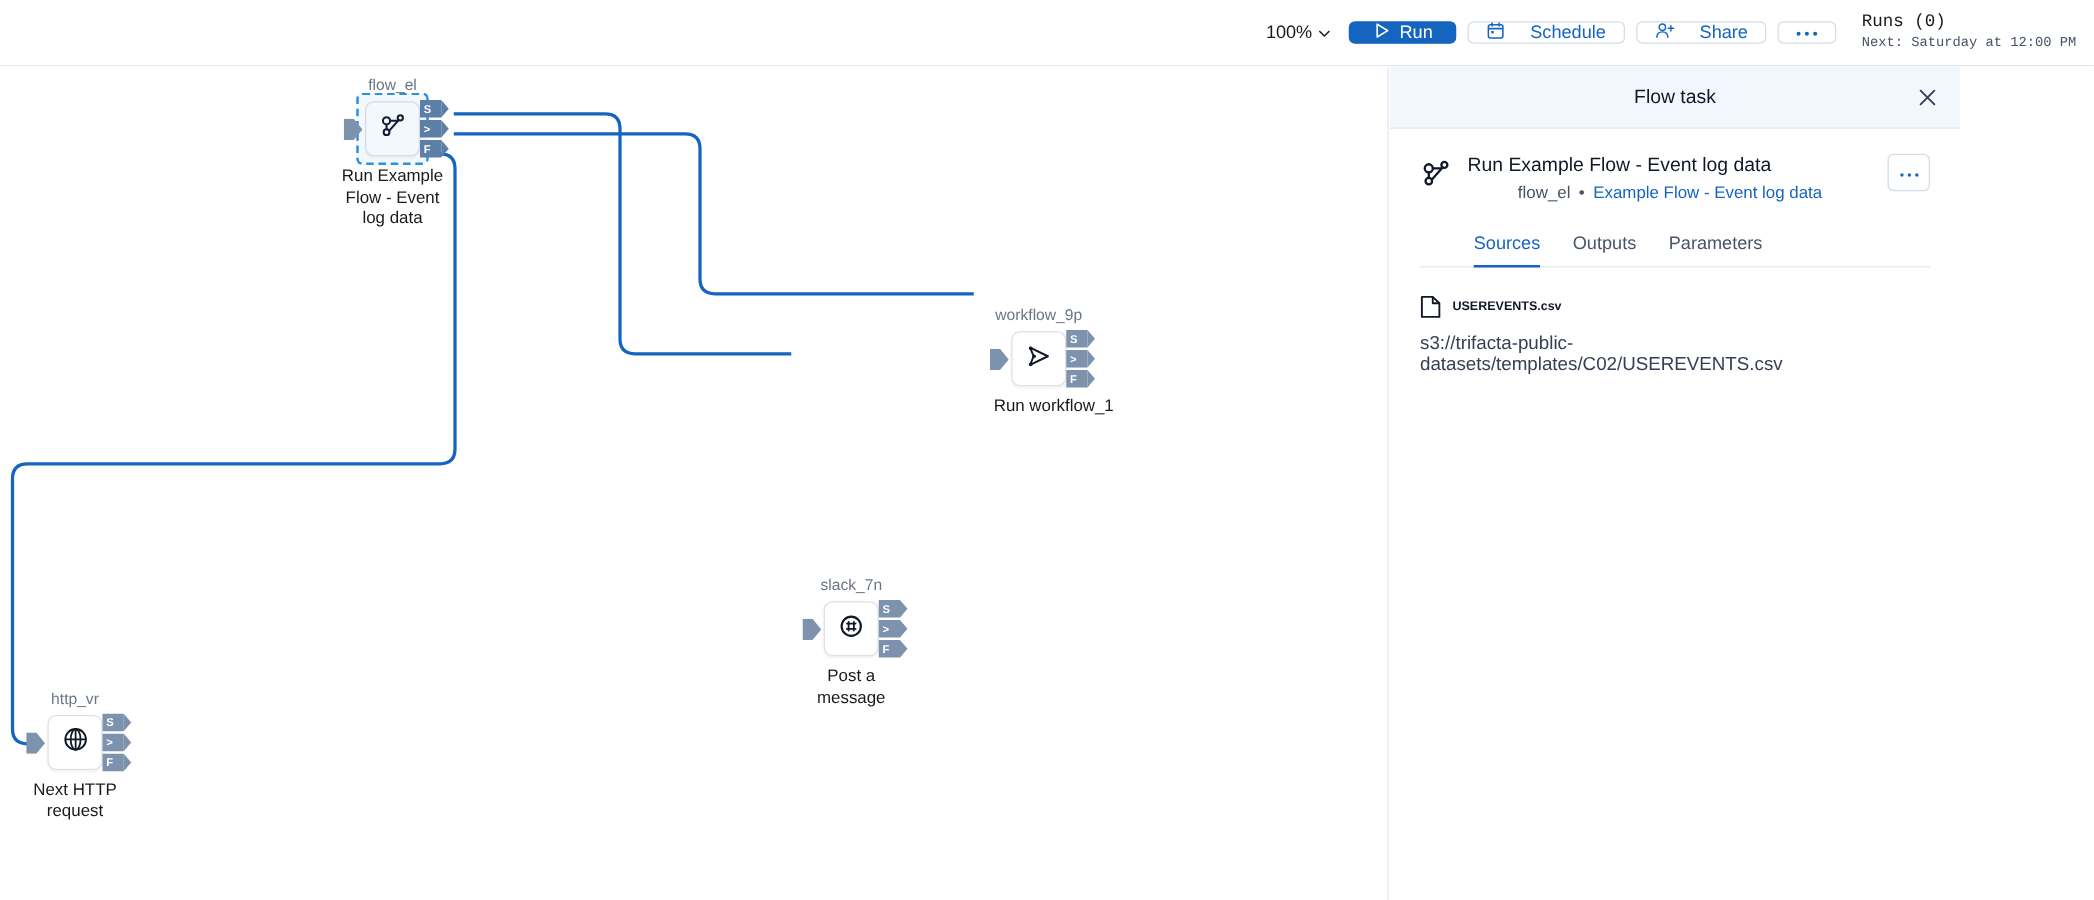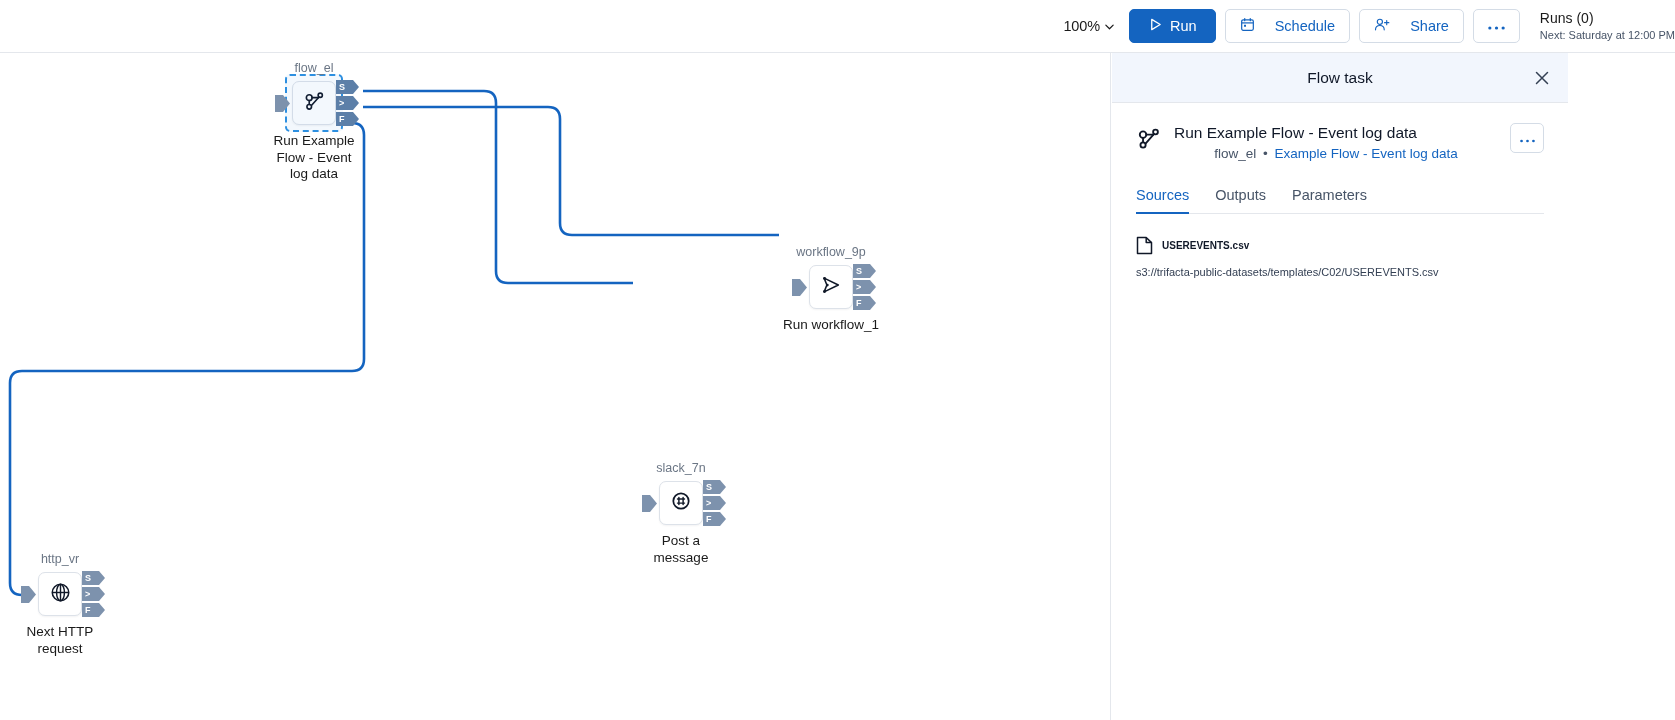--- a/index.html
+++ b/index.html
@@ -11,50 +11,51 @@
   }
 
   
   .toolbar {
     position: absolute; top: 0; left: 0;
     width: 1675px; height: 53px;
     background: #ffffff;
     border-bottom: 1px solid #e4e7ec;
     display: flex; align-items: center;
     justify-content: flex-end;
+    padding-right: 14px;
   }
   .zoom-ctl {
     display: flex; align-items: center; gap: 4px;
     font-size: 14.5px; color: #1a1a1a;
     margin-right: 16px; cursor: pointer;
     letter-spacing: -0.1px;
   }
   .chev { width: 9px; height: 9px; position: relative; top: -1px; }
   .chev svg { display: block; }
 
   .btn {
-    height: 34px; border-radius: 5px;
+    height: 18px; border-radius: 5px;
     display: inline-flex; align-items: center; gap: 7px;
     padding: 0 14px; font-size: 14.5px;
     cursor: pointer; white-space: nowrap;
   }
   .btn-primary {
     background: #1464c0; color: #ffffff;
     border: 1px solid #1464c0; padding: 0 18px;
     font-weight: 400;
   }
   .btn-outline {
     background: #ffffff; color: #1464c0;
     border: 1px solid #d4dce6;
   }
   .btn-icon-only { padding: 0 13px; }
   .tb-gap { margin-left: 9px; gap: 20px; }
 
   .runs-info {
-    margin-left: 20px; line-height: 1.35;
+    margin-left: 20px; line-height: 1.35; font-family: Liberation Mono, monospace;
   }
   .runs-title { font-size: 14px; color: #1a1a1a; }
   .runs-next { font-size: 11px; color: #475467; text-align: center; }
 
   
   .canvas {
     position: absolute; top: 53px; left: 0;
     width: 1111px; height: 667px;
     background: #ffffff;
     border-right: 1px solid #e4e7ec;
@@ -83,21 +84,21 @@
     width: 58px; height: 58px;
     border: 2px dashed #2d8fe0; border-radius: 5px;
     background: rgba(45,143,224,.06);
   }
   .node-label {
     position: absolute; top: 52px; left: 50%;
     transform: translateX(-50%);
     width: 96px; text-align: center;
     font-size: 13.5px; color: #1a1a1a; line-height: 1.24;
   }
-  .node-label.wide { width: 120px; }
+  .node-label.wide { width: 120px; text-align: right; }
 
   
   .in-port {
     position: absolute; left: -17px; top: 14px;
     width: 15px; height: 17px; color: #7d92ad;
   }
   
   .out-ports {
     position: absolute; left: 44px; top: -1px;
     display: flex; flex-direction: column; gap: 2px;
@@ -154,26 +155,26 @@
   .tabs {
     display: flex; gap: 26px; margin-top: 26px;
     border-bottom: 1px solid #e4e7ec;
   }
   .tab {
     font-size: 14.5px; color: #475467;
     padding-bottom: 9px; cursor: pointer;
     border-bottom: 2px solid transparent;
     margin-bottom: -1px;
   }
-  .tab.active { color: #1464c0; border-bottom-color: #1464c0; }
+  .tab.active { color: #1464c0; border-bottom-color: #1464c0; margin-left: 43px; }
 
   .src-row { display: flex; align-items: center; gap: 9px; margin-top: 22px; }
   .file-icon { width: 17px; height: 19px; color: #101828; }
   .src-name { font-size: 10px; font-weight: 700; color: #101828; }
-  .src-path { font-size: 11px; color: #344054; margin-top: 11px; }
+  .src-path { font-size: 15px; color: #344054; margin-top: 11px; }
 </style>
 </head>
 <body>
 
 <div class="toolbar">
 
   <div class="zoom-ctl">
     <span>100%</span>
     <span class="chev">
       <svg viewBox="0 0 12 12" width="11" height="11">

